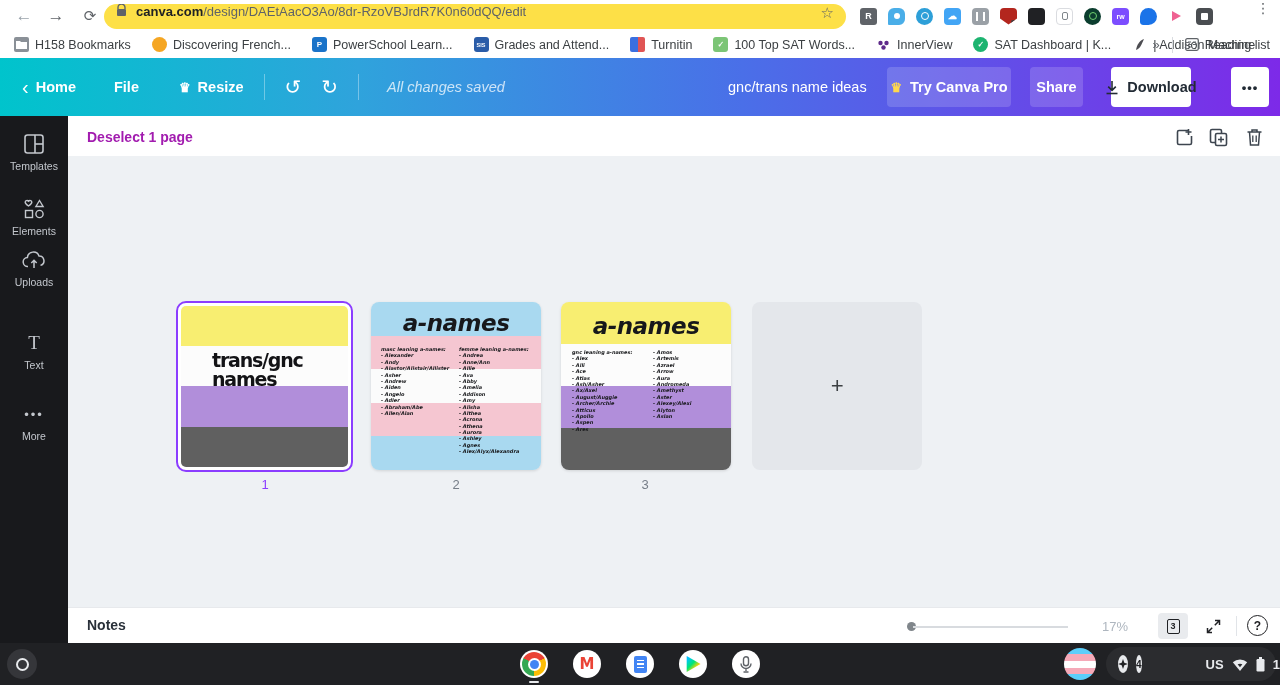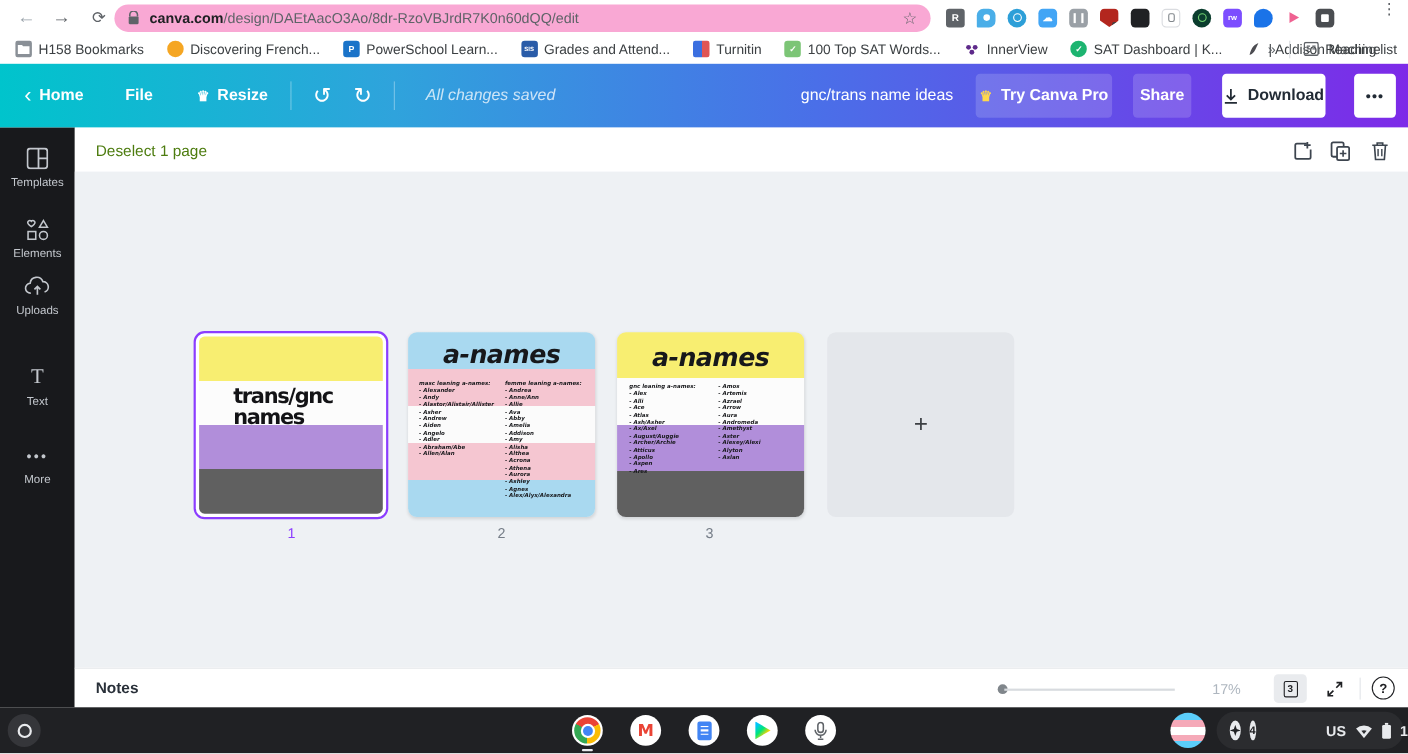--- a/index.html
+++ b/index.html
@@ -6,21 +6,21 @@
   html,body{width:1280px;height:685px;overflow:hidden;}
   body{font-family:"Liberation Sans",sans-serif;background:#fff;}
   .screen{position:relative;width:1280px;height:685px;overflow:hidden;background:#fff;}
 
   
   .chrome-top{position:absolute;left:0;top:0;width:1280px;height:58px;background:#fff;}
   .nav-btn{position:absolute;top:4px;width:24px;height:24px;display:flex;align-items:center;justify-content:center;font-size:17px;color:#5f6368;border-radius:50%;}
   .nav-back{left:12px;color:#9aa3ab;}
   .nav-fwd{left:44px;}
   .nav-reload{left:78px;font-size:15px;}
-  .omnibox{position:absolute;left:104px;top:4px;width:742px;height:25px;background:#f9a8d4;border-radius:13px;display:flex;align-items:center;padding:0 12px;}
+  .omnibox{position:absolute;left:104px;top:4px;width:742px;height:25px;background:#fde047;border-radius:13px;display:flex;align-items:flex-start;padding:0 12px;}
   .omnibox .lock{margin-right:9px;display:flex;}
   .url-text{font-size:13px;color:#202124;white-space:nowrap;}
   .url-text b{font-weight:700;}
   .omni-star{margin-left:auto;font-size:15px;color:#5f6368;}
   .ext-row{position:absolute;left:860px;top:5px;height:22px;display:flex;align-items:center;gap:11px;}
   .ext{width:17px;height:17px;border-radius:4px;display:flex;align-items:center;justify-content:center;font-size:9px;font-weight:700;color:#fff;position:relative;flex:0 0 auto;}
   .badge6{position:absolute;right:-4px;bottom:-4px;background:#3c4043;color:#fff;font-size:7px;font-weight:700;padding:1px 3px;border-radius:2px;}
   .menu-dots{position:absolute;left:1256px;top:5px;color:#5f6368;font-size:14px;letter-spacing:0;line-height:7px;width:14px;text-align:center;}
 
   
@@ -42,35 +42,35 @@
   .ch-sep{width:1px;height:26px;background:rgba(255,255,255,.35);margin:0 20px;}
   .ch-undo,.ch-redo{font-size:20px;font-weight:400;font-family:"DejaVu Sans",sans-serif;}
   .ch-redo{margin-left:20px;}
   .autosave{font-size:14.5px;font-style:italic;color:rgba(255,255,255,.75);margin-left:8px;}
   .doc-title{position:absolute;left:728px;top:0;height:58px;display:flex;align-items:center;font-size:14.5px;color:#fff;}
   .hbtn{position:absolute;top:9px;height:40px;border-radius:4px;display:flex;align-items:center;justify-content:center;gap:8px;font-size:14.5px;font-weight:700;}
   .hbtn-ghost{background:rgba(255,255,255,.16);color:#fff;}
   .hbtn-white{background:#fff;color:#222b35;}
   .btn-pro{left:887px;width:124px;}
   .btn-share{left:1030px;width:53px;}
-  .btn-download{left:1111px;width:94px;text-align:right;}
+  .btn-download{left:1111px;width:80px;text-align:right;}
   .btn-more{left:1231px;width:38px;letter-spacing:1px;font-size:13px;}
   .crown-y{color:#ffd84c;font-size:13px;}
   .crown-w{color:#fff;font-size:13px;}
 
   
   .sidebar{position:absolute;left:0;top:116px;width:68px;height:527px;background:#18191c;}
   .sb-item{position:absolute;left:0;width:68px;display:flex;flex-direction:column;align-items:center;gap:5px;color:#c3c7cd;}
   .sb-label{font-size:10.5px;}
   .sb-icon{height:22px;display:flex;align-items:center;justify-content:center;color:#c3c7cd;}
 
   
   .main{position:absolute;left:68px;top:116px;width:1212px;height:527px;background:#fff;}
   .canvas-band{position:absolute;left:0;top:40px;width:1212px;height:451px;background:#eef1f4;}
-  .deselect{position:absolute;left:19px;top:13px;font-size:14px;font-weight:400;color:#4d7c0f;}
+  .deselect{position:absolute;left:19px;top:13px;font-size:14px;font-weight:700;color:#a21caf;}
   .page-actions{position:absolute;right:16px;top:11px;display:flex;gap:15px;color:#3d454f;}
   .pa-btn{width:20px;height:20px;display:flex;align-items:center;justify-content:center;}
 
   
   .tile{position:absolute;border-radius:8px;overflow:hidden;box-shadow:0 1px 3px rgba(0,0,0,.12);background:#fff;cursor:pointer;font-style:italic;}
   .tile-inner{position:relative;width:100%;height:100%;font-family:"DejaVu Sans",sans-serif;}
   .tile1-wrap{position:absolute;left:108px;top:185px;width:177px;height:171px;border:2.5px solid #8b3dff;border-radius:10px;background:#fff;padding:3px;}
   .tile1{position:relative;width:100%;height:100%;border-radius:5px;overflow:hidden;
     background:linear-gradient(180deg,#f8ee71 0 25%,#fcfcfc 25% 50%,#b18eda 50% 75%,#606060 75% 100%);}
   .tile1 .cover-text{position:absolute;left:31px;top:45px;font-size:19px;line-height:.98;font-weight:800;letter-spacing:-1.2px;color:#131316;}

